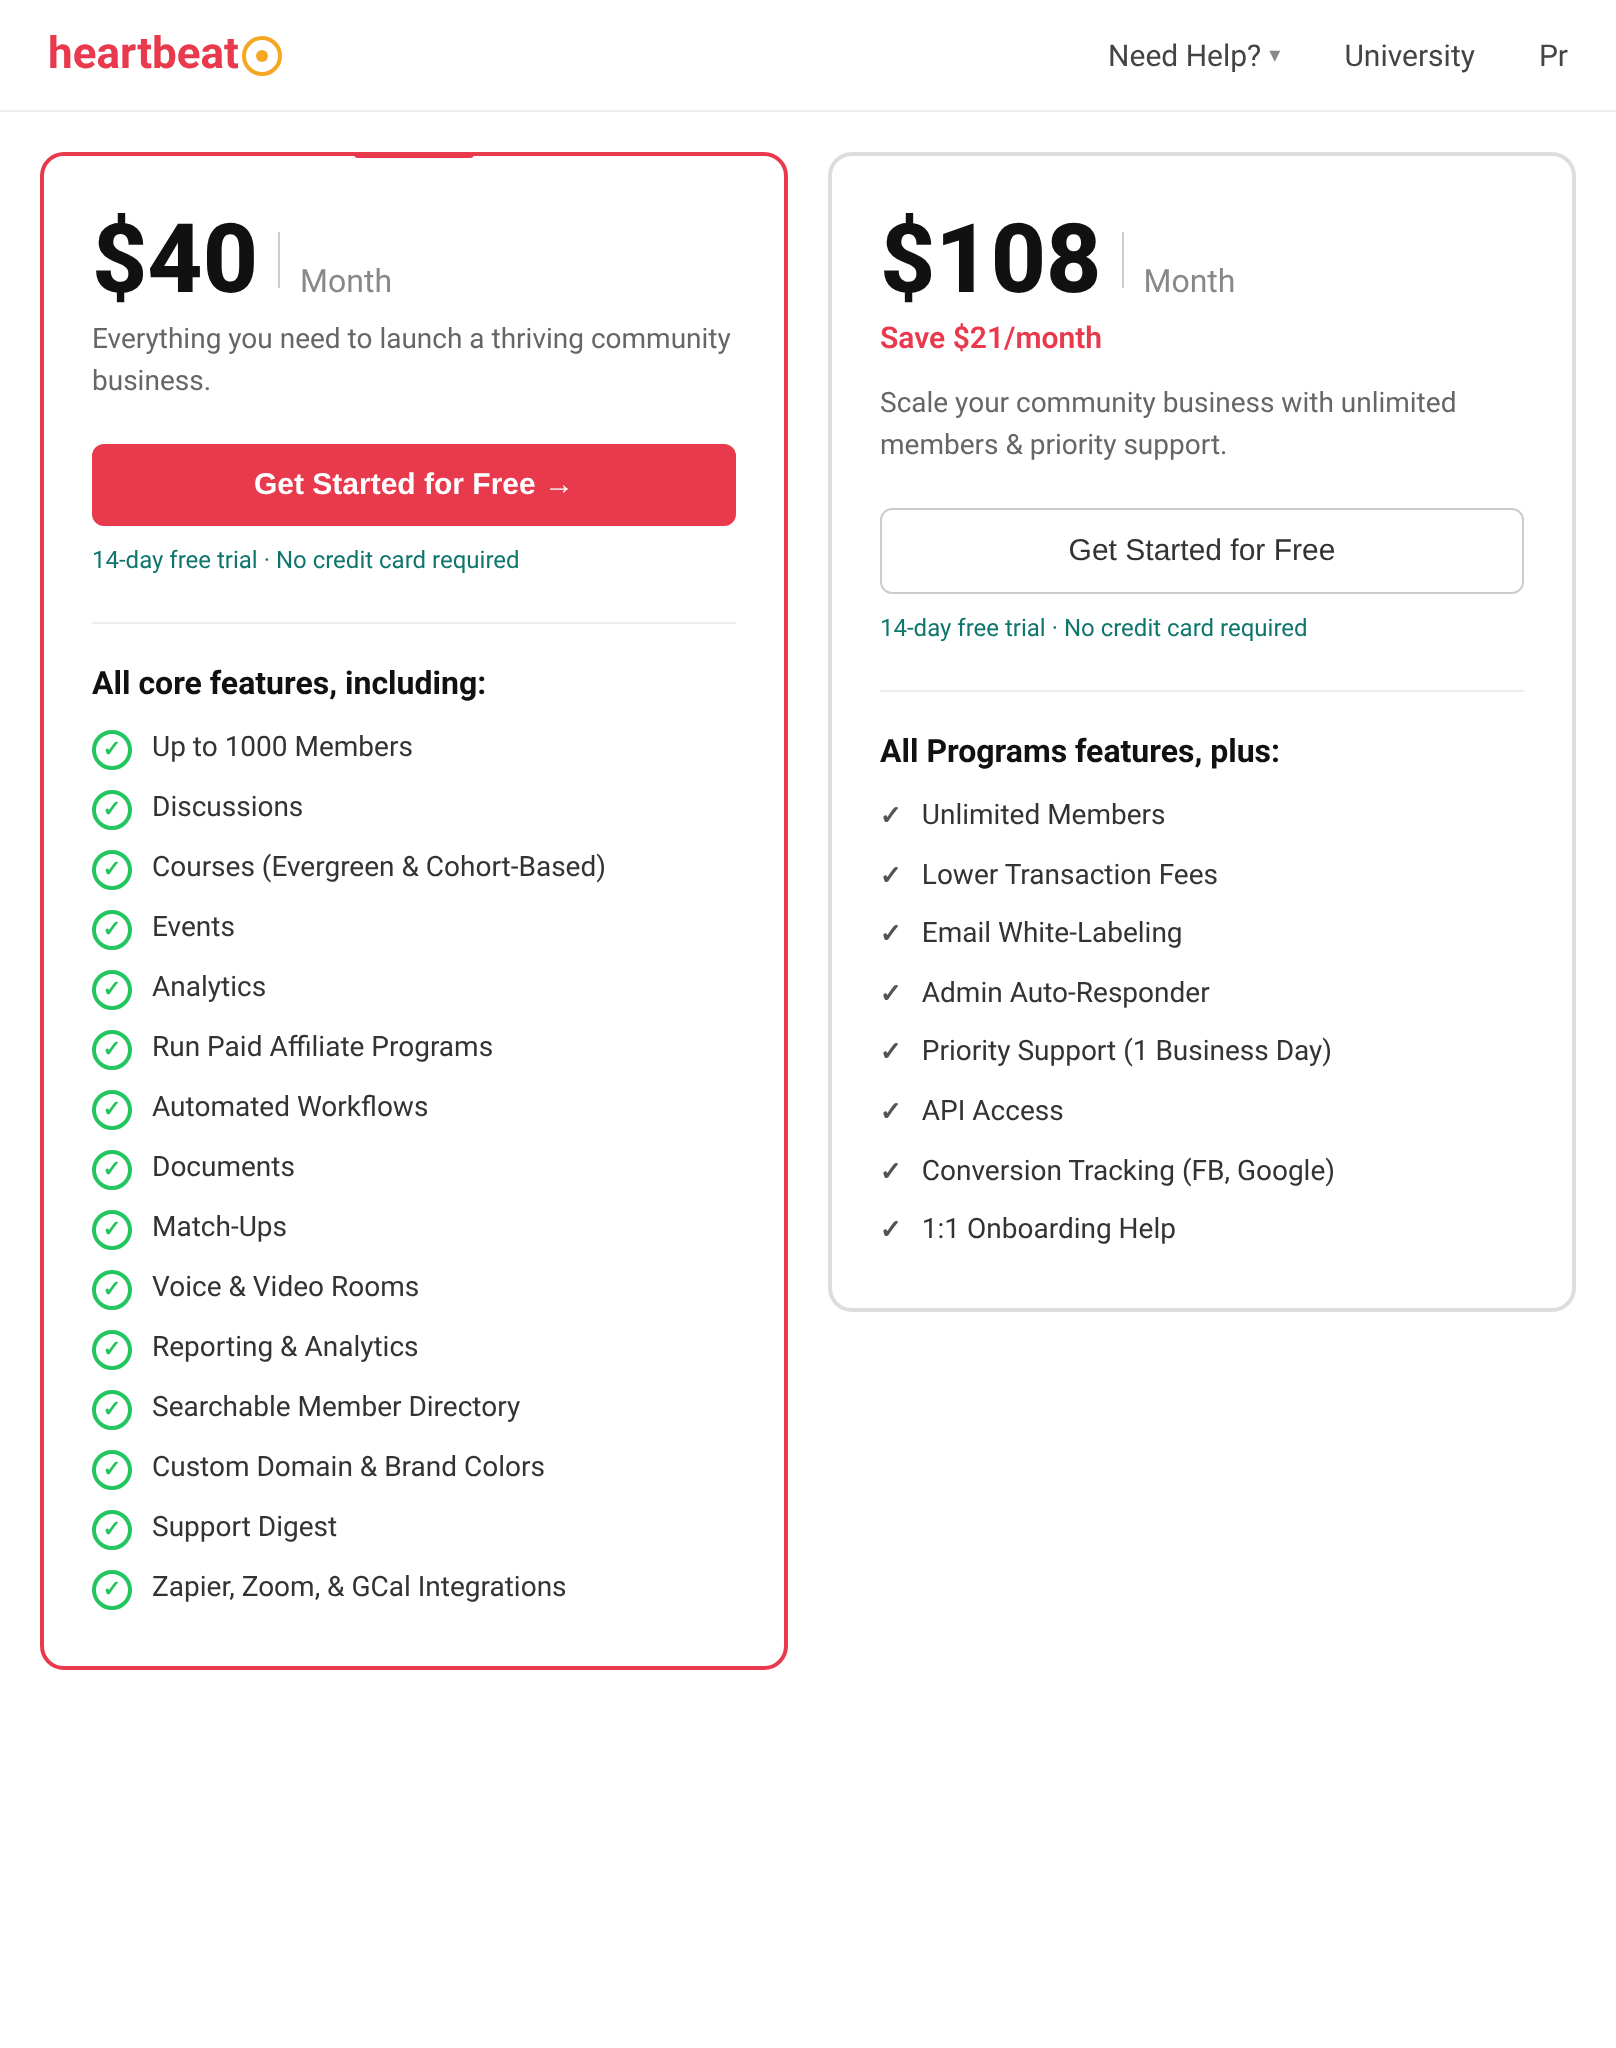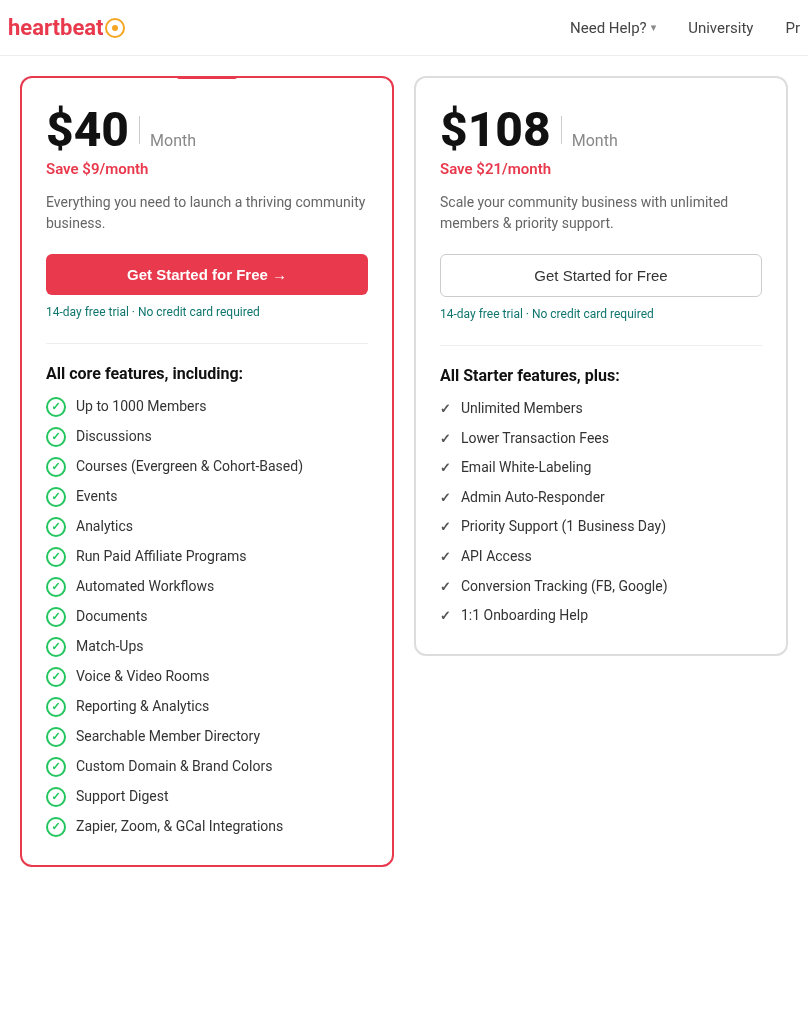--- a/index.html
+++ b/index.html
@@ -9,21 +9,21 @@
       color: #333;
       width: 808px;
       min-height: 1024px;
     }
 
     
     .header {
       display: flex;
       align-items: center;
       justify-content: space-between;
-      padding: 0 8px;
+      padding: 0 24px;
       height: 56px;
       border-bottom: 1px solid #eee;
       background: #fff;
     }
     .logo {
       display: flex;
       align-items: center;
       font-size: 22px;
       font-weight: 700;
       color: #e8394d;
@@ -251,21 +251,20 @@
 
   <div class="card featured">
     <div class="card-top-line"></div>
 
     <div class="price-row">
       <span class="price-amount">$40</span>
       <div class="price-divider"></div>
       <span class="price-period">Month</span>
     </div>
 
-    <div class="save-text">Save $9/month</div>
 
     <p class="card-description">Everything you need to launch a thriving community business.</p>
 
     <button class="cta-button-pink">Get Started for Free →</button>
 
     <div class="trial-text">14-day free trial · No credit card required</div>
 
     <hr class="divider">
 
     <div class="features-heading">All core features, including:</div>
@@ -345,21 +344,21 @@
     <div class="save-text">Save $21/month</div>
 
     <p class="card-description">Scale your community business with unlimited members &amp; priority support.</p>
 
     <button class="cta-button-outline">Get Started for Free</button>
 
     <div class="trial-text">14-day free trial · No credit card required</div>
 
     <hr class="divider">
 
-    <div class="features-heading">All Starter features, plus:</div>
+    <div class="features-heading">All Programs features, plus:</div>
 
     <ul class="feature-list">
       <li class="feature-item">
         <span class="check-simple">✓</span>
         <span>Unlimited Members</span>
       </li>
       <li class="feature-item">
         <span class="check-simple">✓</span>
         <span>Lower Transaction Fees</span>
       </li>

